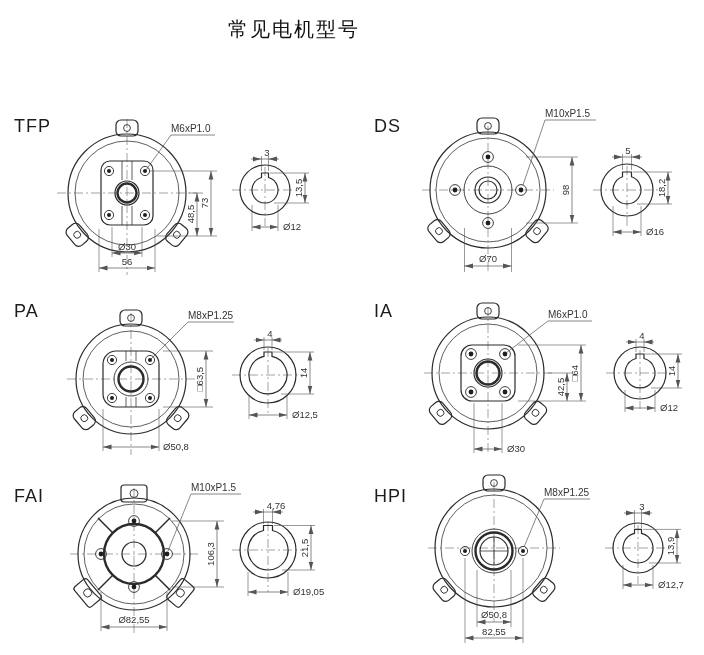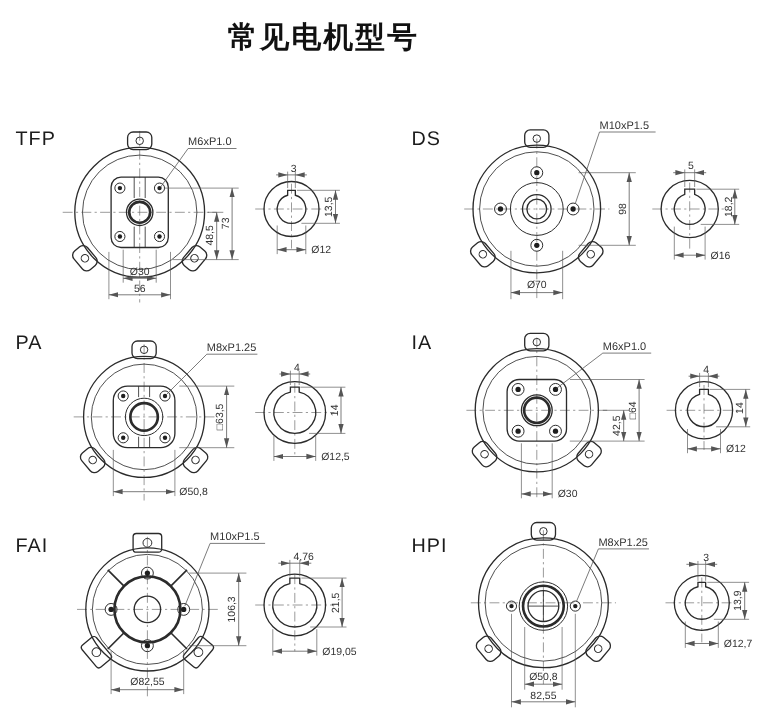--- a/index.html
+++ b/index.html
@@ -1,19 +1,19 @@
 <!DOCTYPE html>
 <html><head>
 <meta charset="utf-8">
 <style>
   html,body{margin:0;padding:0;background:#fff;}
   .stage{position:relative;width:704px;height:655px;background:#fff;overflow:hidden;
          font-family:"Liberation Sans",sans-serif;}
   .title{position:absolute;top:16px;left:0;width:588px;text-align:center;
-         font-size:27px;font-weight:bold;color:#111;letter-spacing:2px;}
+         font-size:20px;font-weight:normal;color:#111;letter-spacing:2px;}
   svg text{font-family:"Liberation Sans",sans-serif;}
   .ln  {fill:none;stroke:#2b2b2b;stroke-width:1.2;}
   .lnt {stroke-width:0.75;}
   .lnt2{stroke-width:0.9;}
   .lnT {stroke-width:2.4;}
   .rib {fill:none;stroke:#2b2b2b;stroke-width:1.5;}
   .dot {fill:#1e1e1e;stroke:none;}
   .cl  {fill:none;stroke:#666;stroke-width:0.6;stroke-dasharray:9 3 2 3;}
   .ext {fill:none;stroke:#555;stroke-width:0.6;}
   .dim {fill:none;stroke:#555;stroke-width:0.7;}

